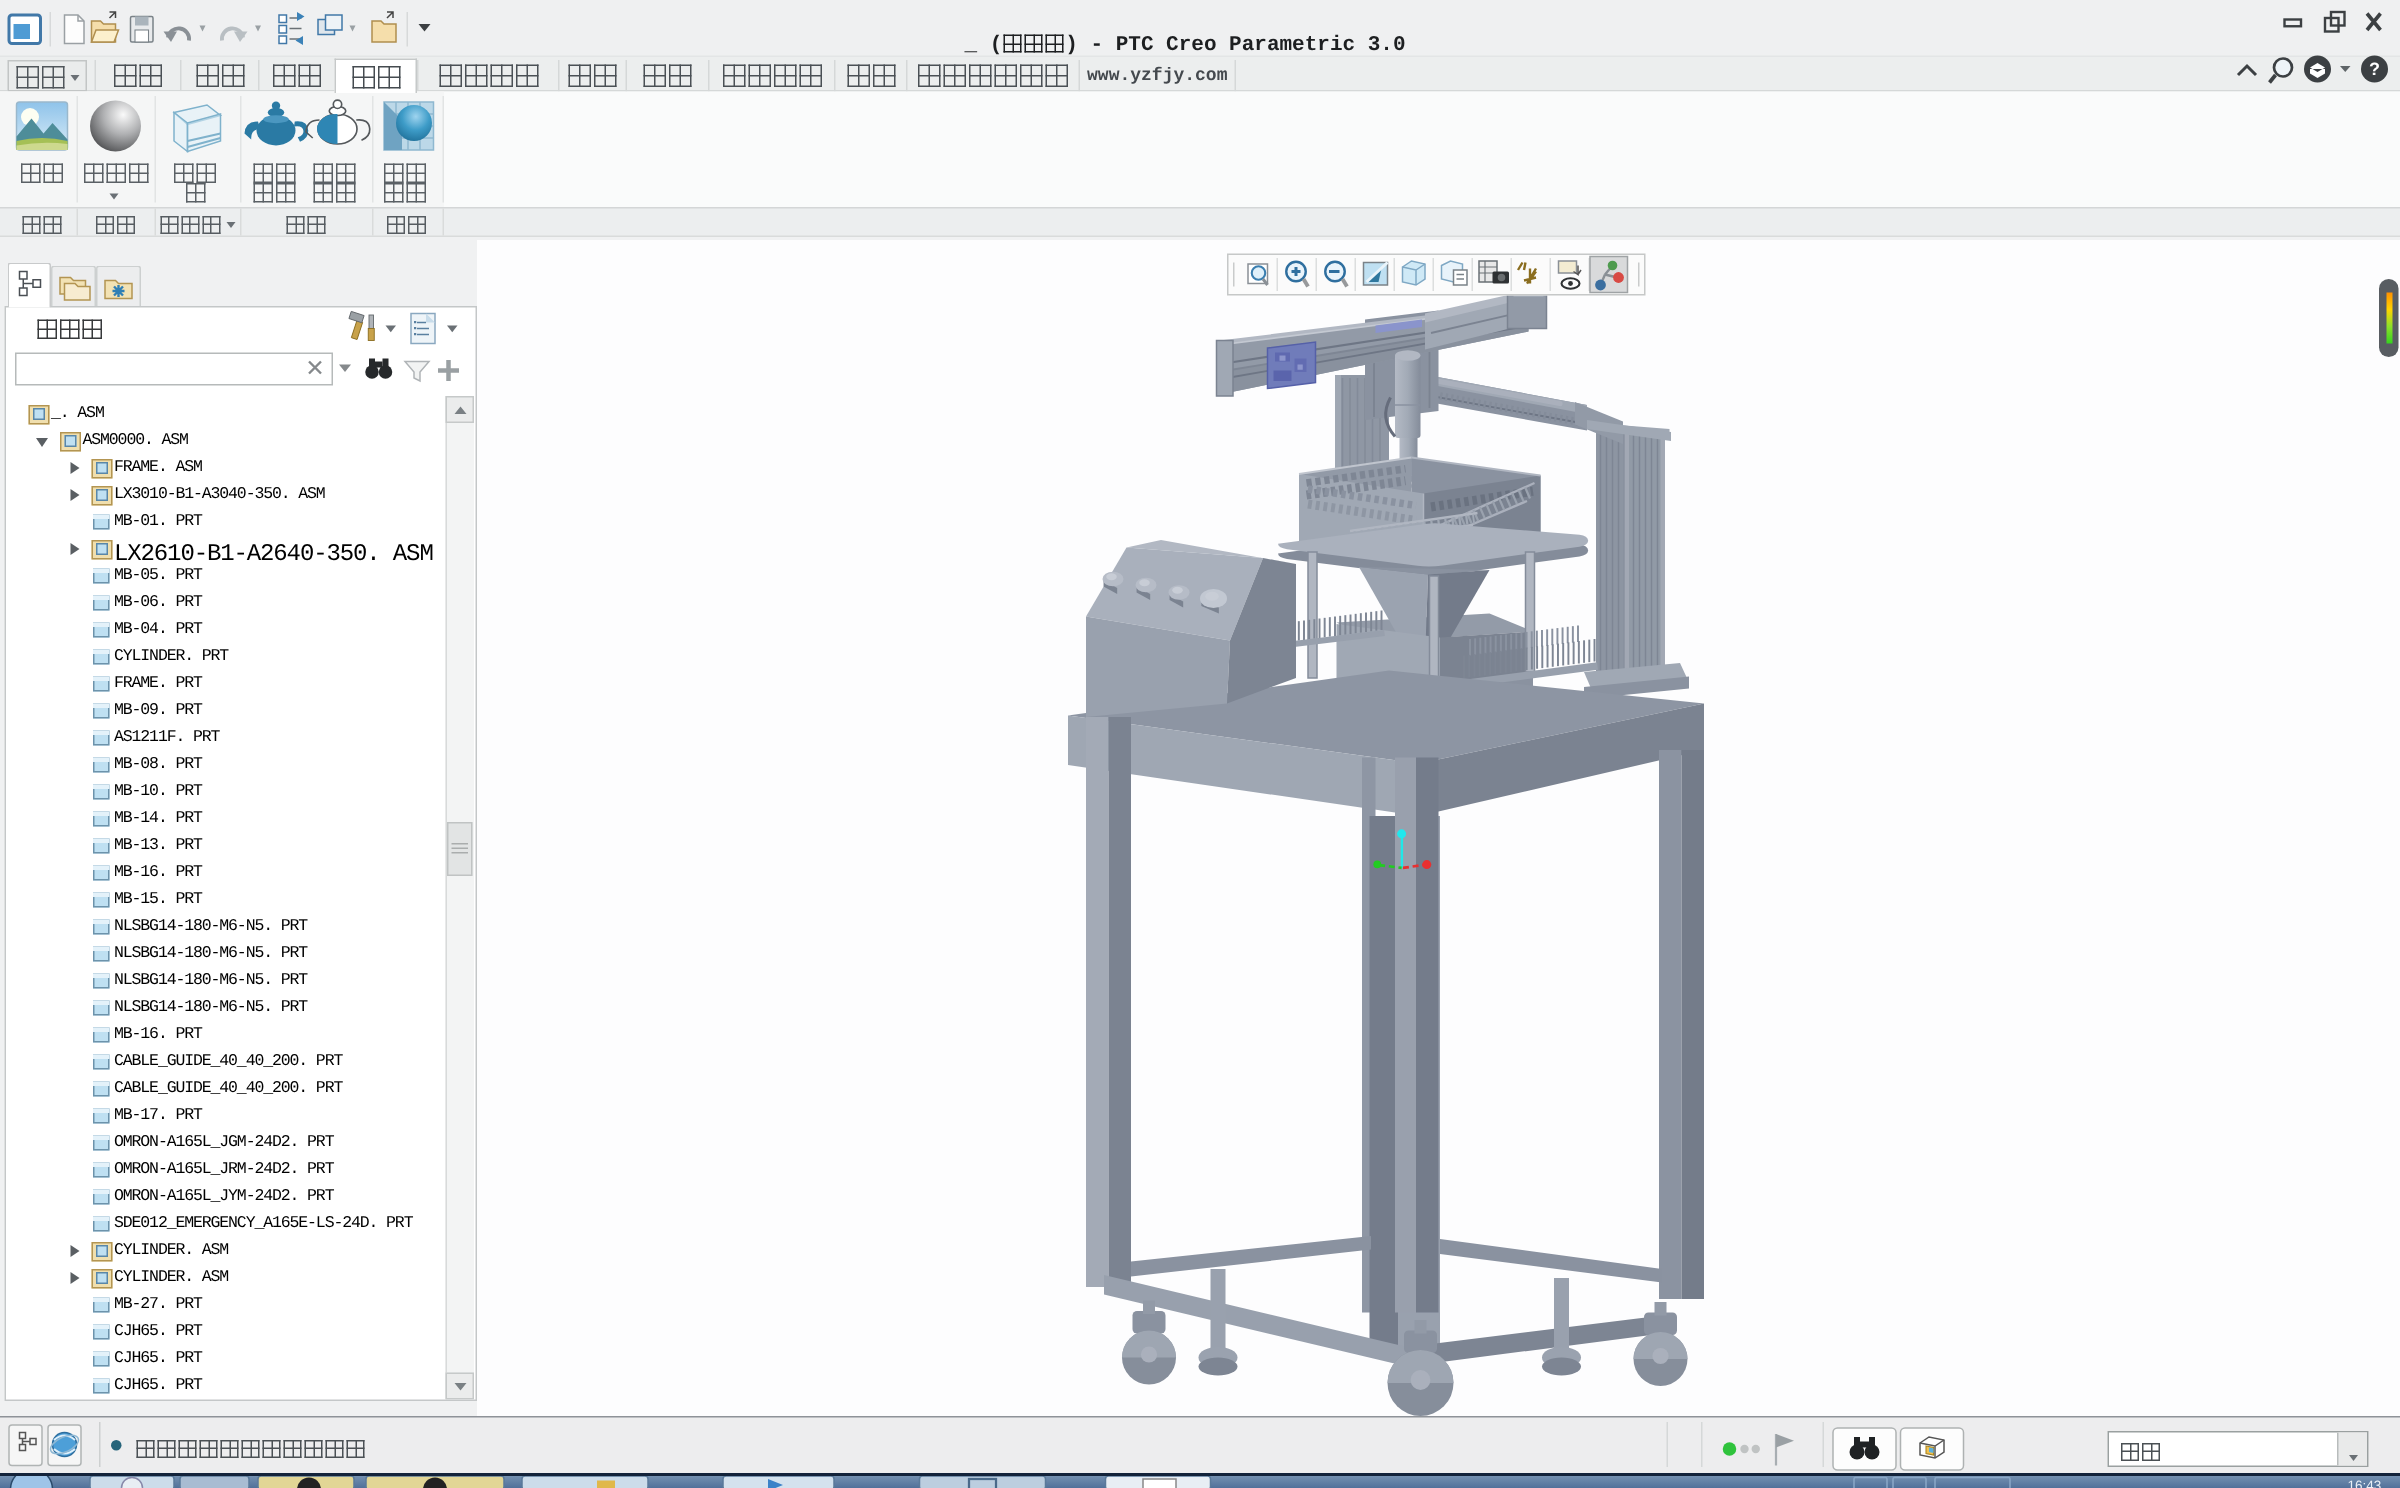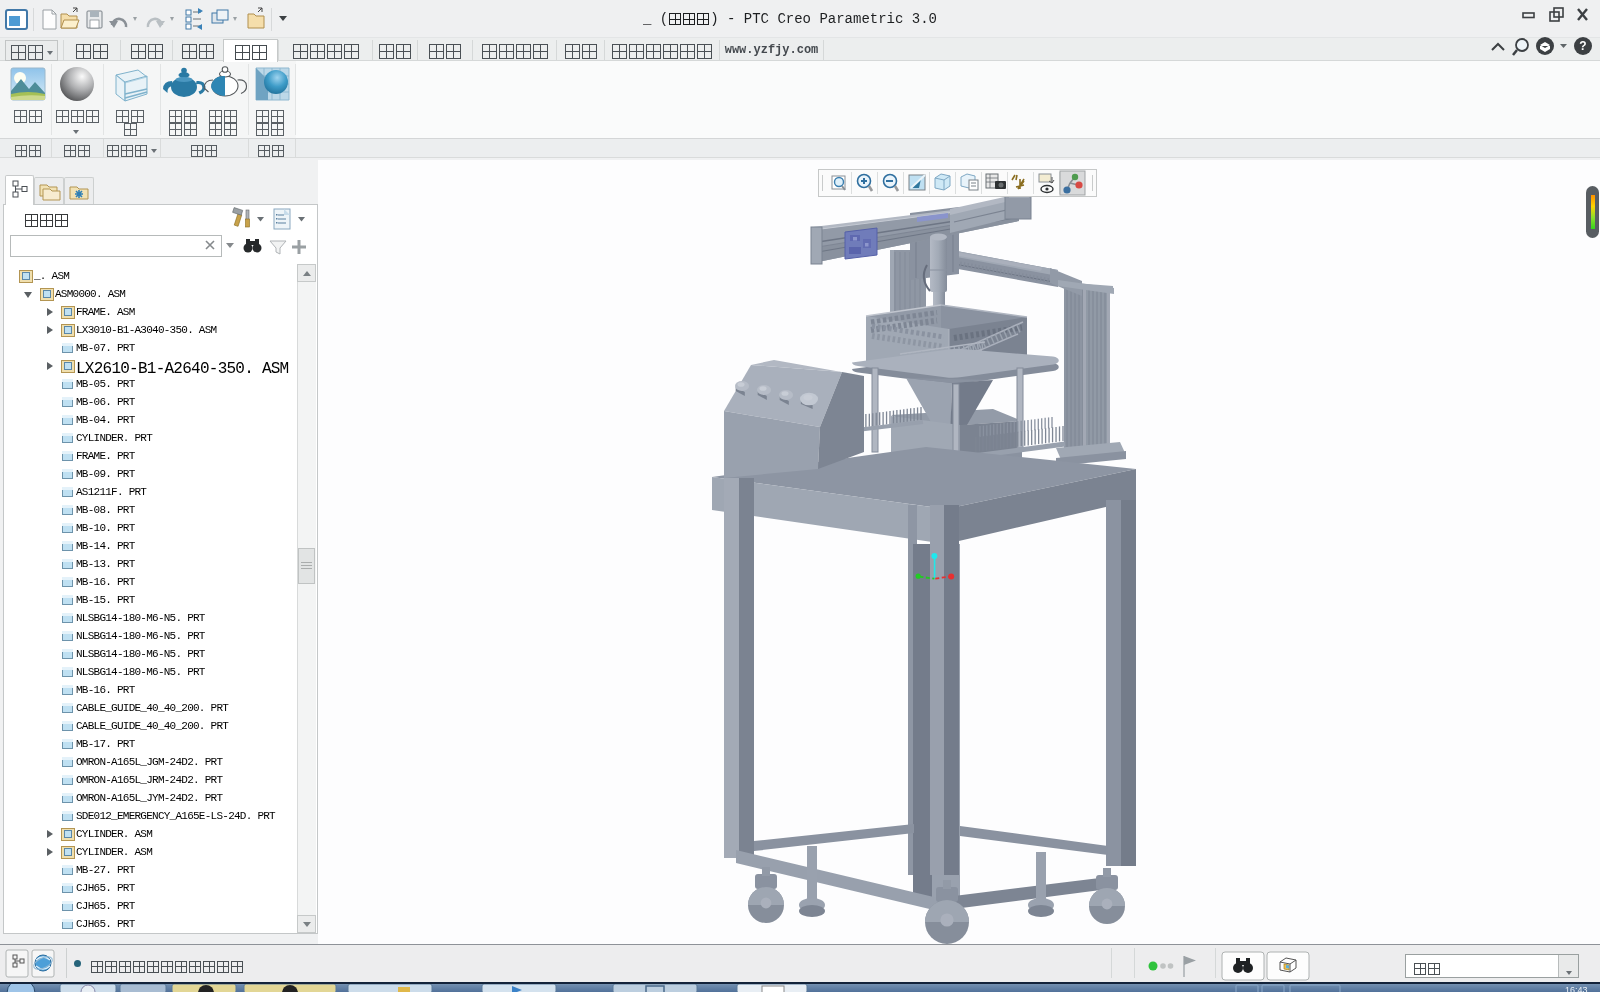--- a/index.html
+++ b/index.html
@@ -39,21 +39,21 @@
 <path d="M193 12 h8 m-8 7 h8 m-8 7 h8" stroke="#6a7075"></path>
 <path d="M198 8 l5 3 l-5 3 z M202 24 l-5 3 l5 3 z" fill="#3b82b8"></path>
 <rect x="212" y="13" width="11" height="10" fill="#dfe6ec" stroke="#4178a8"></rect>
 <rect x="217" y="10" width="11" height="10" fill="#eef3f7" stroke="#4178a8"></rect>
 <path d="M233 17 l4 0 l-2 4 z" fill="#9aa0a4"></path>
 <path d="M248 14 h6 l2 2 h8 v12 h-16 z" fill="#f5deab" stroke="#b08f4f"></path>
 <path d="M258 12 l4 -4 m-4 0 l4 0 l0 4" stroke="#444" fill="none"></path>
 <line x1="271.5" y1="8" x2="271.5" y2="31" stroke="#d7d9da"></line>
 <path d="M279 16 l8 0 l-4 5 z" fill="#3c4043"></path>
 </svg>
-<div class="abs" style="left:0;top:1px;width:1580px;height:38px;text-align:center;line-height:36px;font-family:'Liberation Mono',monospace;font-size:14px;font-weight:normal;color:#1d1f21">_ (<i class="cj s13"></i><i class="cj s13"></i><i class="cj s13"></i>) - PTC Creo Parametric 3.0</div>
+<div class="abs" style="left:0;top:12px;width:1580px;height:38px;text-align:center;line-height:36px;font-family:'Liberation Mono',monospace;font-size:14px;font-weight:bold;color:#1d1f21">_ (<i class="cj s13"></i><i class="cj s13"></i><i class="cj s13"></i>) - PTC Creo Parametric 3.0</div>
 <svg class="abs" style="left:1510;top:0" width="90" height="30">
 <rect x="13" y="13" width="11" height="4.5" fill="none" stroke="#3c4043" stroke-width="1.6"></rect>
 <rect x="44" y="8" width="9" height="9" fill="none" stroke="#3c4043" stroke-width="1.6"></rect>
 <rect x="40" y="12" width="9" height="9" fill="none" stroke="#3c4043" stroke-width="1.6"></rect>
 <path d="M68 9 l9 11 m0 -11 l-9 11" stroke="#3c4043" stroke-width="2.4"></path>
 </svg>
 </div>
 <div class="abs" style="left:0;top:38px;width:1600px;height:23px;background:#eceeee;border-bottom:1px solid #d5d8d8"></div>
 <div class="abs" style="left:5px;top:40px;height:21px;width:53px;background:#eaecec;border:1px solid #c2c5c5;text-align:center;padding-top:2px;color:#50565b"><i class="cj s15"></i><i class="cj s15"></i><span class="tri down" style="margin-left:3px"></span></div>
 <div class="abs" style="left:63px;top:40px;height:21px;width:57px;border-left:1px solid #d5d8d8;text-align:center;padding-top:2px;color:#4a5055"><i class="cj s15"></i><i class="cj s15"></i></div>
@@ -546,21 +546,21 @@
         <span style="position:absolute;left:0;top:2px;width:14px;height:13px;background:#f0dfae;border:1px solid #b39552"></span>
         <span style="position:absolute;left:3px;top:4px;width:8px;height:8px;background:#bfe0f2;border:1px solid #5a87a8"></span>
       </span>
       <span style="position:absolute;left:72px;top:2px;white-space:pre;font-family:'Liberation Mono',monospace;font-size:11px;letter-spacing:-0.75px;color:#000">LX3010-B1-A3040-350. ASM</span>
     </div>
     <div style="position:absolute;left:0;top:136px;width:290px;height:18px">
       <span style="position:absolute;left:57px;top:0;width:14px;height:16px">
         <span style="position:absolute;left:1px;top:3px;width:11px;height:10px;background:#bfe0f2;border:1px solid #6d93ab"></span>
         <span style="position:absolute;left:1px;top:3px;width:11px;height:3px;background:#e4f2fa"></span>
       </span>
-      <span style="position:absolute;left:72px;top:2px;white-space:pre;font-family:'Liberation Mono',monospace;font-size:11px;letter-spacing:-0.75px;color:#000">MB-07. PRT</span>
+      <span style="position:absolute;left:72px;top:2px;white-space:pre;font-family:'Liberation Mono',monospace;font-size:11px;letter-spacing:-0.75px;color:#000">MB-01. PRT</span>
     </div>
     <div style="position:absolute;left:0;top:154px;width:290px;height:18px">
       <span style="position:absolute;left:43px;top:4px;width:0;height:0;border-top:4.5px solid transparent;border-bottom:4.5px solid transparent;border-left:6px solid #5a5f63"></span>
       <span style="position:absolute;left:57px;top:0;width:14px;height:16px">
         <span style="position:absolute;left:0;top:2px;width:14px;height:13px;background:#f0dfae;border:1px solid #b39552"></span>
         <span style="position:absolute;left:3px;top:4px;width:8px;height:8px;background:#bfe0f2;border:1px solid #5a87a8"></span>
       </span>
       <span style="position:absolute;left:72px;top:2px;white-space:pre;font-family:'Liberation Mono',monospace;font-size:16px;letter-spacing:-0.75px;color:#000">LX2610-B1-A2640-350. ASM</span>
     </div>
     <div style="position:absolute;left:0;top:172px;width:290px;height:18px">

